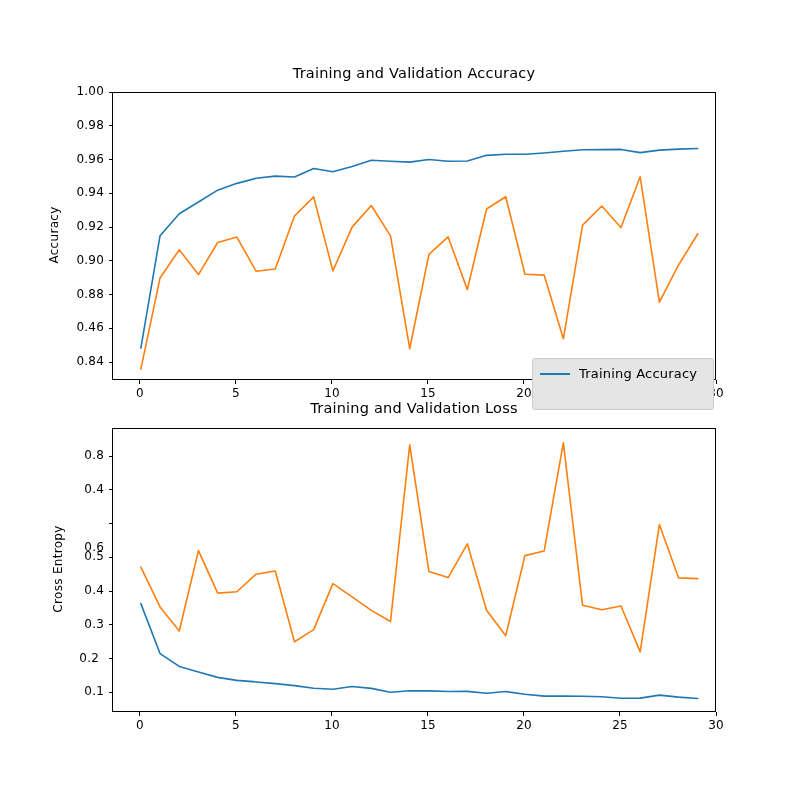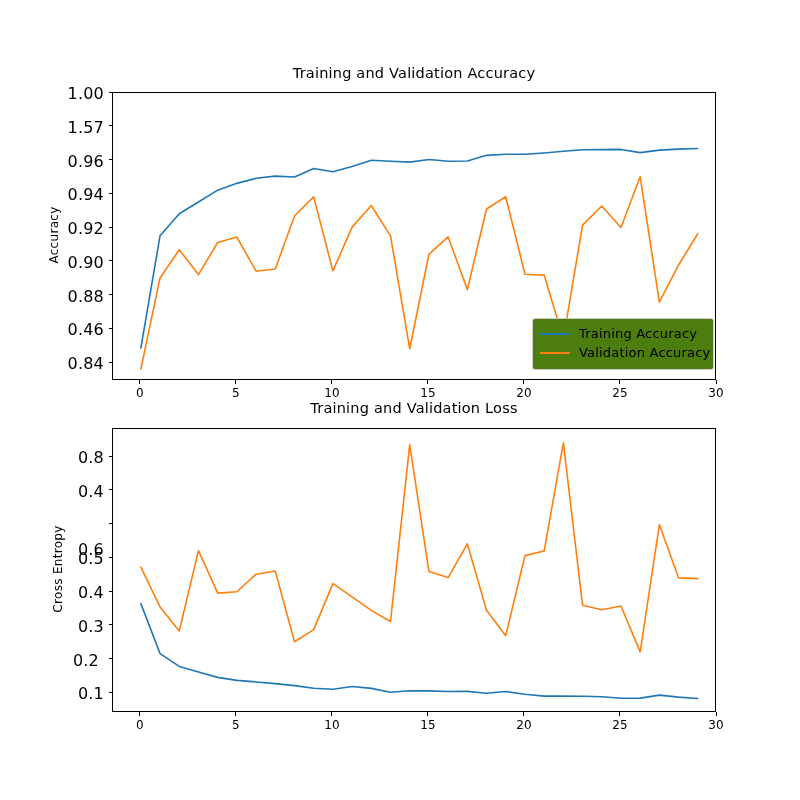--- a/index.html
+++ b/index.html
@@ -41,21 +41,21 @@
     position: absolute;
     font-family: "DejaVu Sans", sans-serif;
     font-size: 12px;
     color: #000000;
     text-align: center;
     white-space: nowrap;
   }
   .tick-label-y {
     position: absolute;
     font-family: "DejaVu Sans", sans-serif;
-    font-size: 16px;
+    font-size: 12px;
     color: #000000;
     text-align: right;
     white-space: nowrap;
     letter-spacing: 0.2px;
   }
   .tick-label-x {
     position: absolute;
     font-family: "DejaVu Sans", sans-serif;
     font-size: 12px;
     color: #000000;
@@ -75,23 +75,24 @@
   svg.lines {
     position: absolute;
     left: 0;
     top: 0;
     overflow: visible;
   }
   .legend-box {
     position: absolute;
     border: 1px solid #cccccc;
     border-radius: 3px;
-    background: #4d7c0f;
+    background: #e5e5e5;
     box-sizing: border-box;
     padding: 5px 8px 5px 7px;
+    margin-top: 40px;
   }
   .legend-row {
     display: flex;
     align-items: center;
     height: 19px;
   }
   .legend-swatch {
     width: 30px;
     height: 0;
     border-top-width: 2.2px;
@@ -132,21 +133,21 @@
       <div class="tick-label-y" style="left: 36px; top: 286.698px; width: 68px;">0.88</div>
       <div class="tick-mark" style="left: 108.5px; top: 260.415px; width: 3.5px; height: 1px;"></div>
       <div class="tick-label-y" style="left: 36px; top: 252.915px; width: 68px;">0.90</div>
       <div class="tick-mark" style="left: 108.5px; top: 226.632px; width: 3.5px; height: 1px;"></div>
       <div class="tick-label-y" style="left: 36px; top: 219.132px; width: 68px;">0.92</div>
       <div class="tick-mark" style="left: 108.5px; top: 192.849px; width: 3.5px; height: 1px;"></div>
       <div class="tick-label-y" style="left: 36px; top: 185.349px; width: 68px;">0.94</div>
       <div class="tick-mark" style="left: 108.5px; top: 159.066px; width: 3.5px; height: 1px;"></div>
       <div class="tick-label-y" style="left: 36px; top: 151.566px; width: 68px;">0.96</div>
       <div class="tick-mark" style="left: 108.5px; top: 125.283px; width: 3.5px; height: 1px;"></div>
-      <div class="tick-label-y" style="left: 36px; top: 117.783px; width: 68px;">1.57</div>
+      <div class="tick-label-y" style="left: 36px; top: 117.783px; width: 68px;">0.98</div>
       <div class="tick-mark" style="left: 108.5px; top: 91.5px; width: 3.5px; height: 1px;"></div>
       <div class="tick-label-y" style="left: 36px; top: 84px; width: 68px;">1.00</div>
     </div>
   <div id="accuracy-xticks">
       <div class="tick-mark" style="left: 139.347px; top: 380px; width: 1px; height: 3.5px;"></div>
       <div class="tick-label-x" style="left: 114.847px; top: 386px; width: 50px;">0</div>
       <div class="tick-mark" style="left: 235.373px; top: 380px; width: 1px; height: 3.5px;"></div>
       <div class="tick-label-x" style="left: 210.873px; top: 386px; width: 50px;">5</div>
       <div class="tick-mark" style="left: 331.398px; top: 380px; width: 1px; height: 3.5px;"></div>
       <div class="tick-label-x" style="left: 306.898px; top: 386px; width: 50px;">10</div>
@@ -157,24 +158,20 @@
       <div class="tick-mark" style="left: 619.475px; top: 380px; width: 1px; height: 3.5px;"></div>
       <div class="tick-label-x" style="left: 594.975px; top: 386px; width: 50px;">25</div>
       <div class="tick-mark" style="left: 715.5px; top: 380px; width: 1px; height: 3.5px;"></div>
       <div class="tick-label-x" style="left: 691px; top: 386px; width: 50px;">30</div>
     </div>
 
   <div class="legend-box" style="left:532px; top:318px; width:182px; height:52px;">
     <div class="legend-row">
       <span class="legend-swatch" style="border-top-color:#1f77b4;"></span>
       <span class="legend-text">Training Accuracy</span>
-    </div>
-    <div class="legend-row">
-      <span class="legend-swatch" style="border-top-color:#ff7f0e;"></span>
-      <span class="legend-text">Validation Accuracy</span>
     </div>
   </div>
 
   <div class="axes-title" style="left:112px; top:400px; width:604px;">Training and Validation Loss</div>
 
   <div class="ylabel" style="left:-12px; top:562px; width:140px; text-align:center; transform:rotate(-90deg);">Cross Entropy</div>
 
   <div class="plot-frame" style="left:112px; top:428px; width:604px; height:284px;">
     <svg class="lines" id="loss-svg" width="604" height="284">
         <polyline points="27.85,174.59 47.05,224.57 66.26,237.40 85.46,242.97 104.67,248.37 123.87,251.41 143.08,252.93 162.28,254.62 181.49,256.65 200.69,259.18 219.90,260.19 239.10,257.49 258.31,259.35 277.51,263.23 296.72,261.71 315.92,261.88 335.13,262.56 354.33,262.39 373.54,264.24 392.74,262.56 411.95,265.26 431.15,267.12 450.36,266.95 469.56,267.28 488.77,267.79 507.97,269.31 527.18,269.14 546.38,266.10 565.59,268.13 584.79,269.48" fill="none" stroke="#1f77b4" stroke-width="1.6" stroke-linejoin="round" stroke-linecap="round"></polyline>

